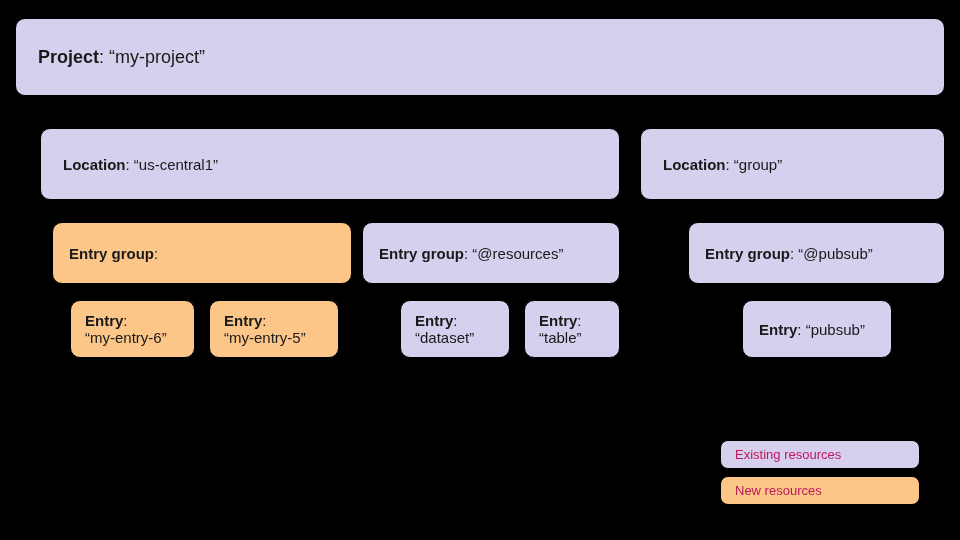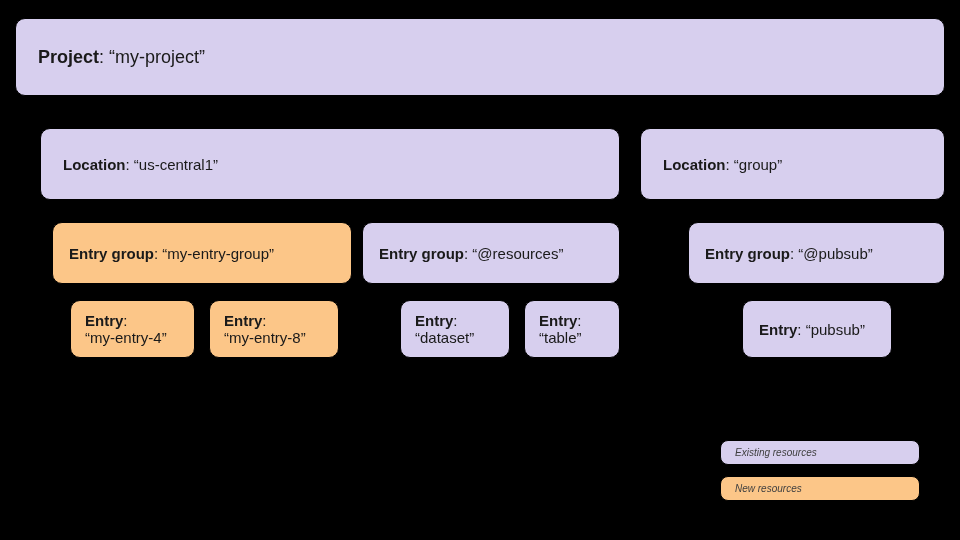--- a/index.html
+++ b/index.html
@@ -23,23 +23,22 @@
   }
   .box .label { font-weight: 700; }
   .box .value { font-weight: 400; }
   .lavender { background: #d7cfee; }
   .peach    { background: #fcc688; }
   .legend {
     position: absolute;
     border: 1.5px solid #000;
     border-radius: 8px;
     padding: 6px 14px;
-    font-size: 10px;
-    color: #404040;
-    font-style: italic;
+    font-size: 13px;
+    color: #be185d;
   }
   .entry-box {
     flex-direction: column;
     align-items: flex-start;
     justify-content: center;
     padding: 8px 14px;
     font-size: 15px;
   }
   .entry-box .label { font-weight: 700; }
   .entry-box .value { font-weight: 400; }
@@ -61,43 +60,42 @@
 
 <div class="box lavender" style="left:640px; top:128px; width:305px; height:72px; padding-left:22px;">
   <span class="label">Location</span>
     <span>:&nbsp;</span>
     <span class="value">“group”</span>
 </div>
 
 <div class="box peach" style="left:52px; top:222px; width:300px; height:62px;">
   <span class="label">Entry group</span>
     <span>:&nbsp;</span>
-    <span class="value">“my-entry-group”</span>
 </div>
 
 <div class="box lavender" style="left:362px; top:222px; width:258px; height:62px;">
   <span class="label">Entry group</span>
     <span>:&nbsp;</span>
     <span class="value">“@resources”</span>
 </div>
 
 <div class="box lavender" style="left:688px; top:222px; width:257px; height:62px;">
   <span class="label">Entry group</span>
     <span>:&nbsp;</span>
     <span class="value">“@pubsub”</span>
 </div>
 
 <div class="box peach entry-box" style="left:70px; top:300px; width:125px; height:58px;">
   <span><span class="label">Entry</span><span>:</span></span>
-  <span class="value">“my-entry-4”</span>
+  <span class="value">“my-entry-6”</span>
 </div>
 
 <div class="box peach entry-box" style="left:209px; top:300px; width:130px; height:58px;">
   <span><span class="label">Entry</span><span>:</span></span>
-  <span class="value">“my-entry-8”</span>
+  <span class="value">“my-entry-5”</span>
 </div>
 
 <div class="box lavender entry-box" style="left:400px; top:300px; width:110px; height:58px;">
   <span><span class="label">Entry</span><span>:</span></span>
   <span class="value">“dataset”</span>
 </div>
 
 <div class="box lavender entry-box" style="left:524px; top:300px; width:96px; height:58px;">
   <span><span class="label">Entry</span><span>:</span></span>
   <span class="value">“table”</span>

